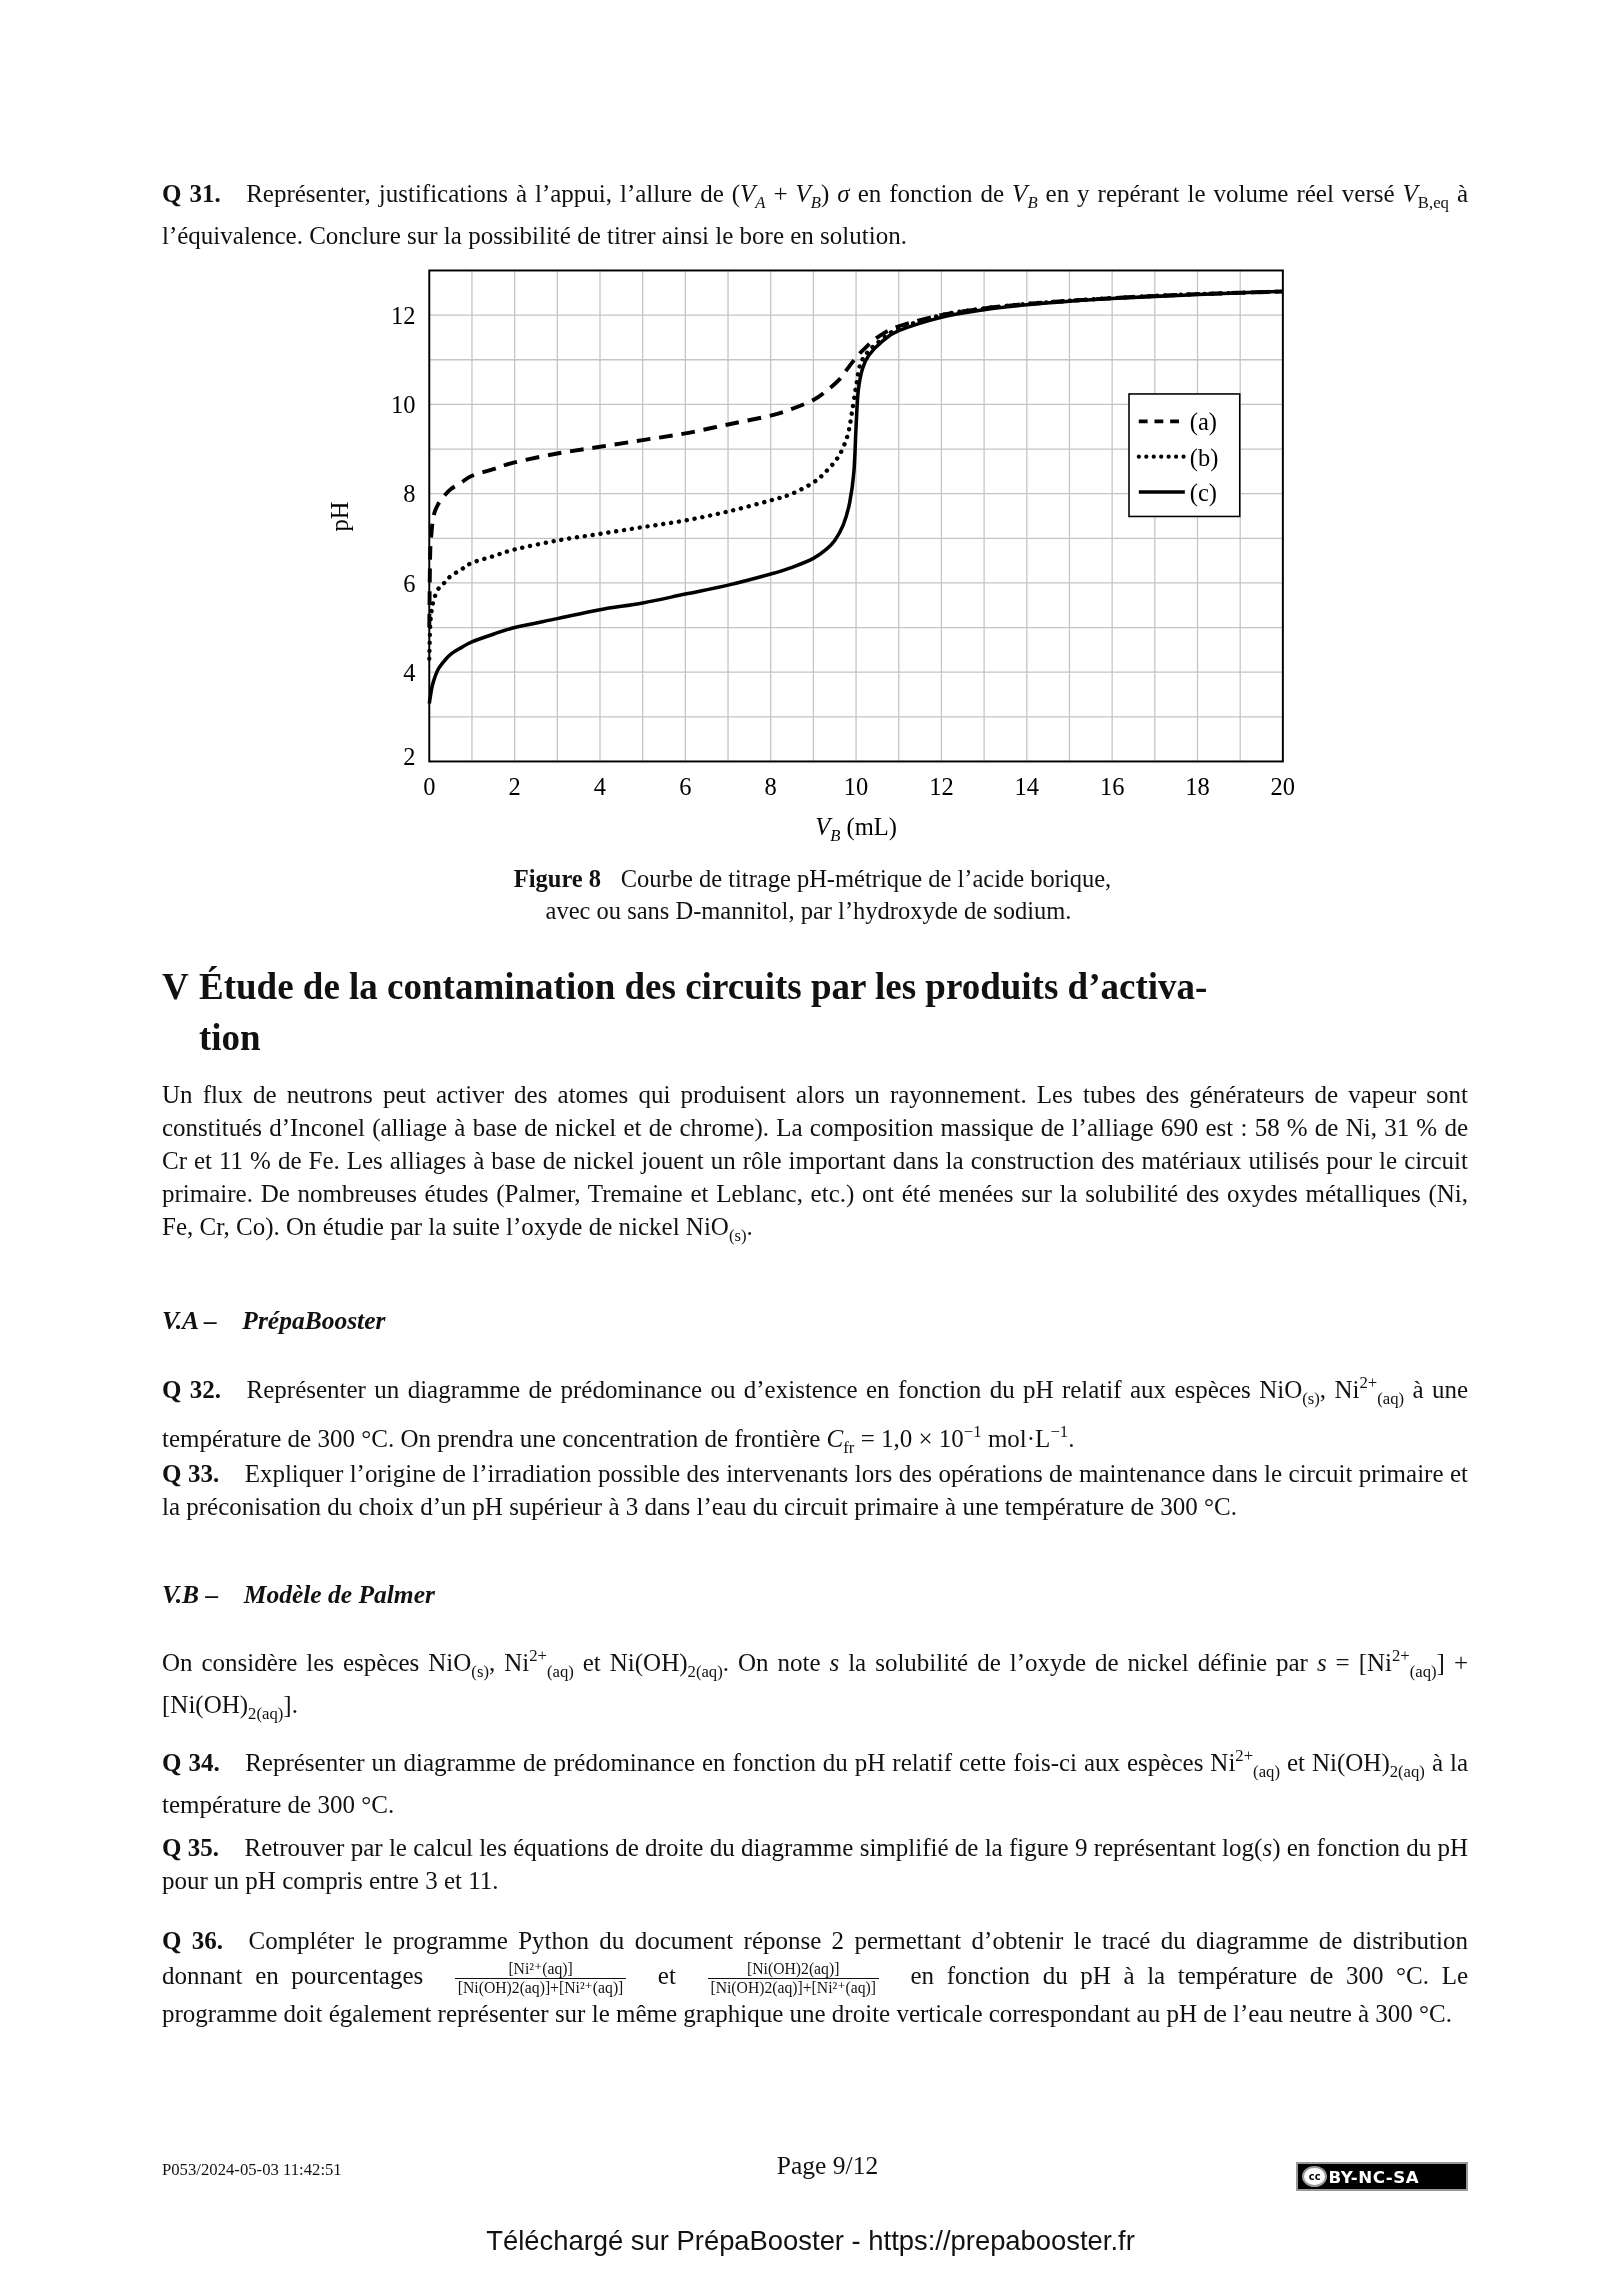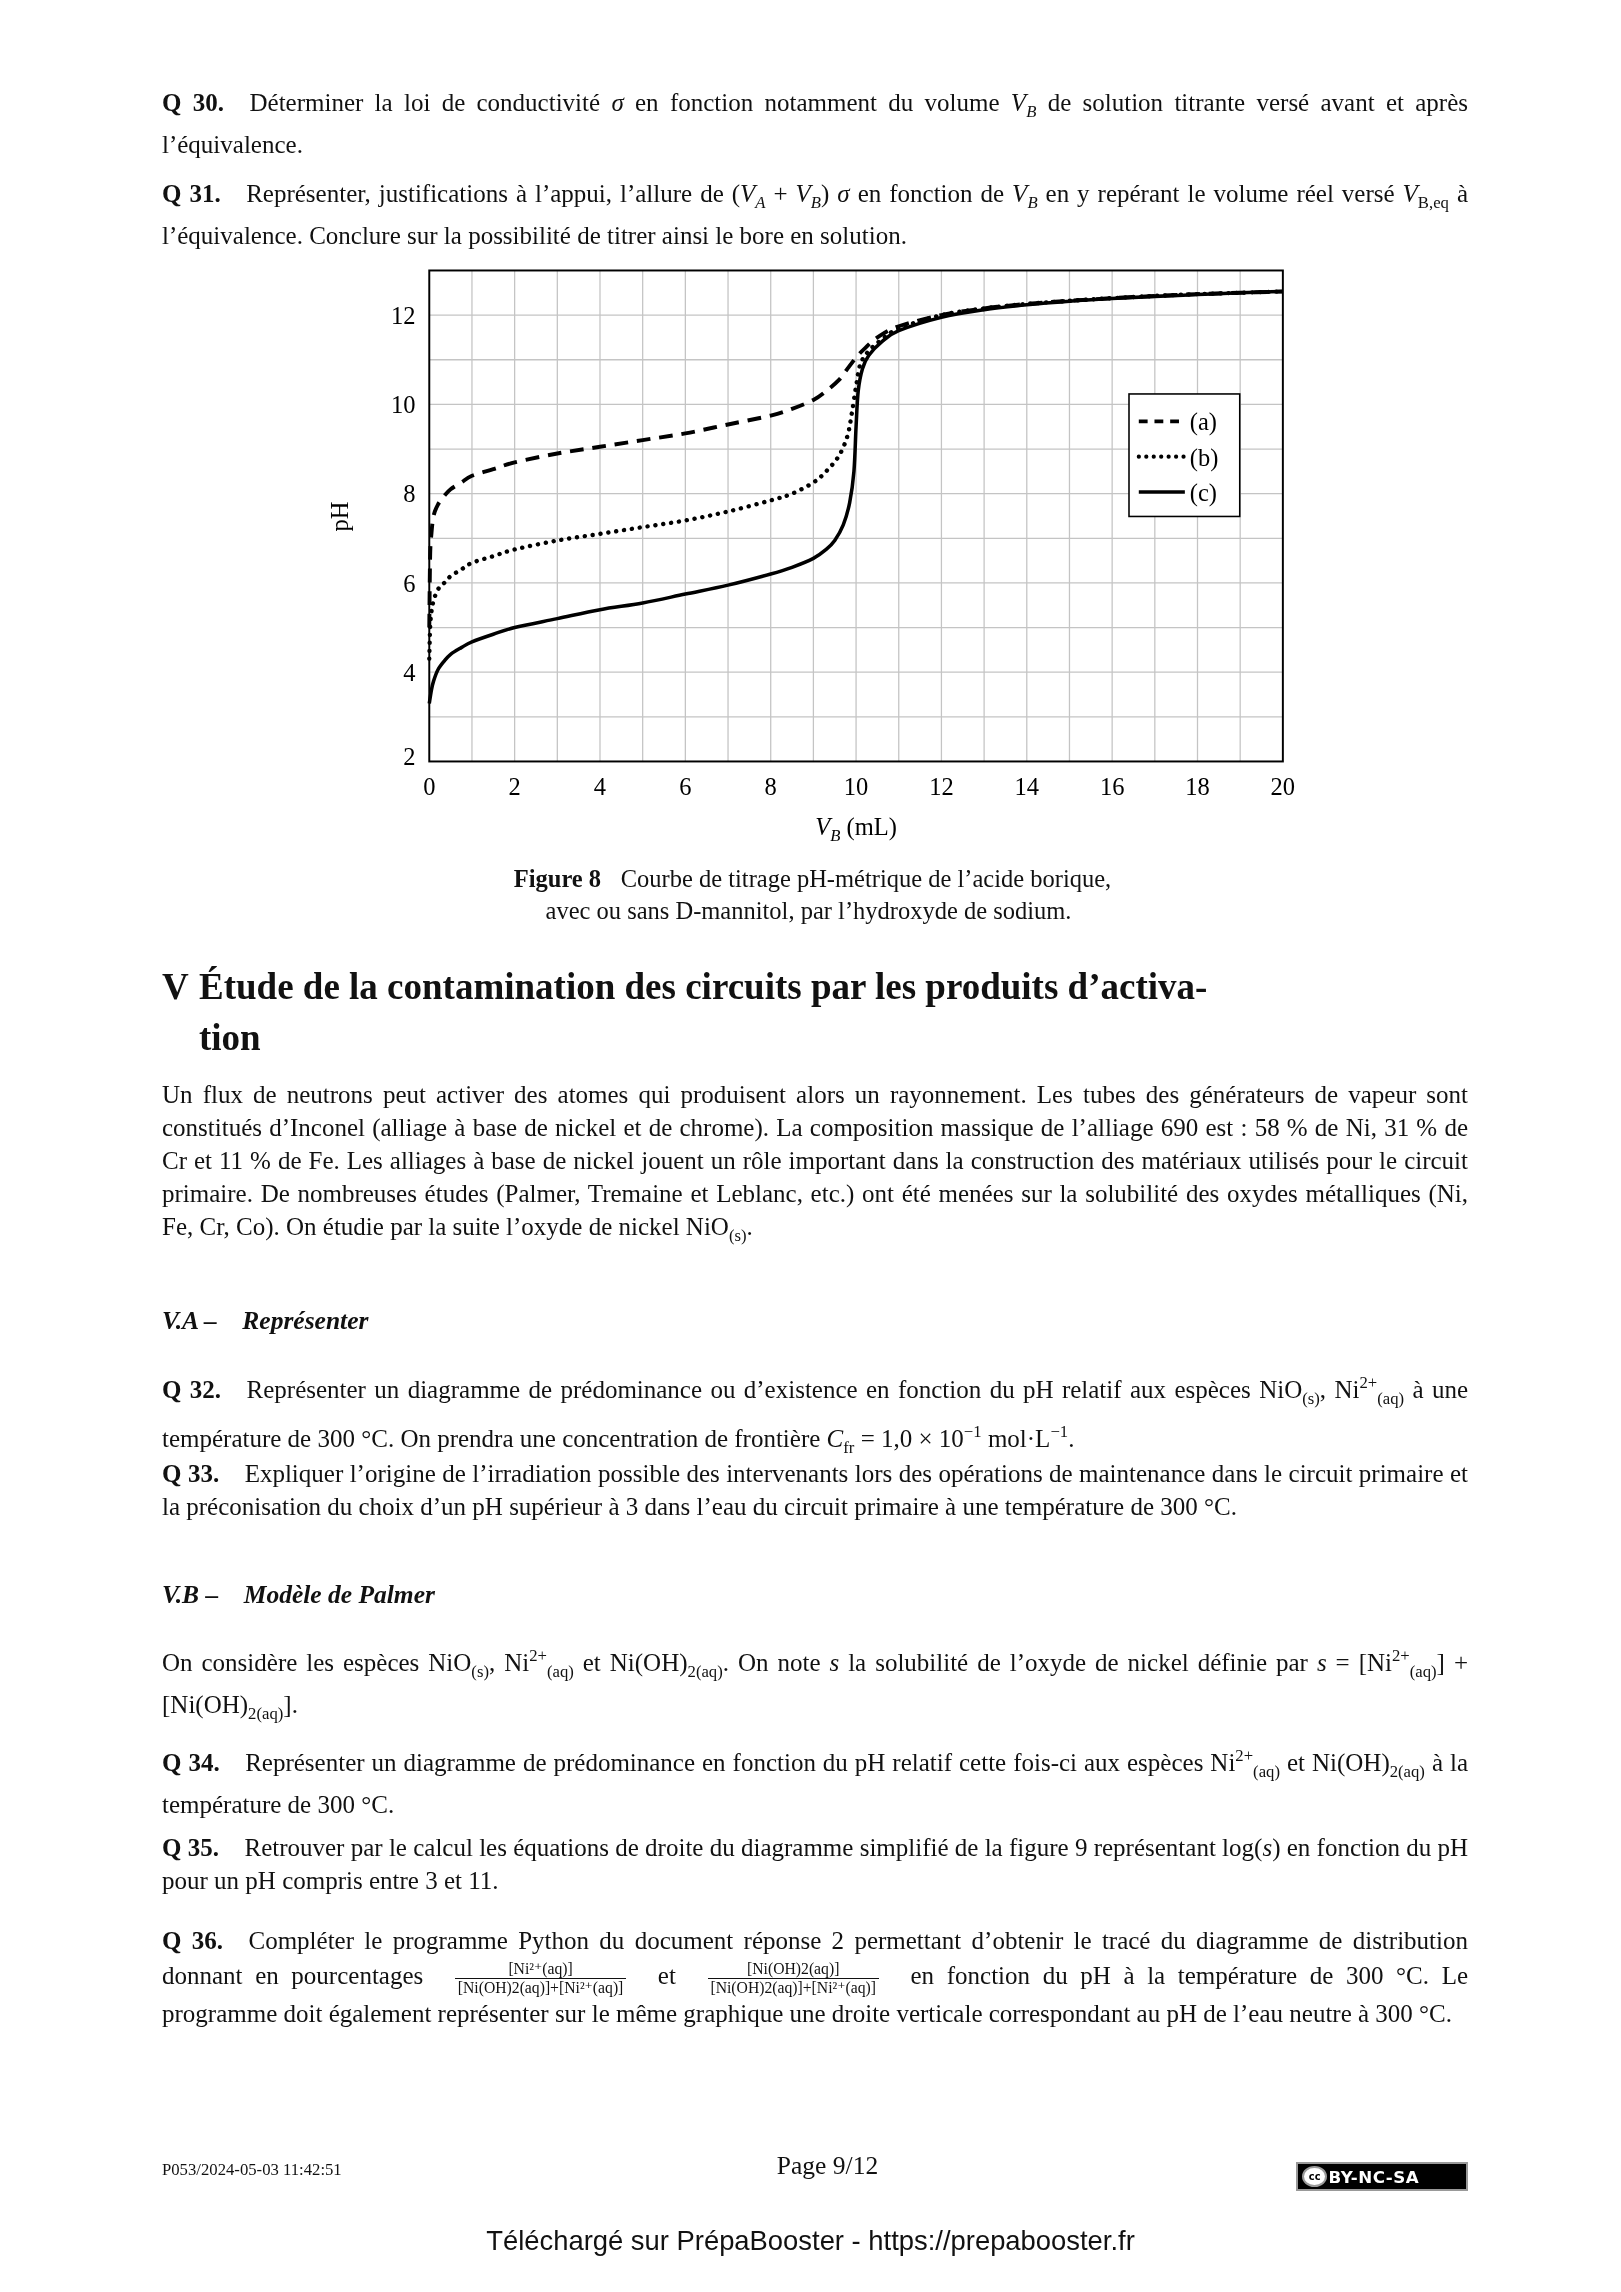--- a/index.html
+++ b/index.html
@@ -51,23 +51,20 @@
   }
   .cc-badge .cc-text { color: #fff; font-family: "DejaVu Sans", sans-serif; font-weight: bold; font-size: 16.7px; margin-left: 1px; letter-spacing: 0.5px; }
   .download { position: absolute; left: 0; width: 1621px; text-align: center; top: 2225px; font-family: "Liberation Sans", sans-serif; font-size: 27.4px; color: #111; }
   svg text { font-family: "Liberation Serif", "DejaVu Serif", serif; }
 </style>
 </head>
 <body>
 
 <div class="page">
 
-  <div class="para" style="top:86px;">
-    <span class="qnum">Q 30.</span><span>Déterminer la loi de conductivité </span><span class="it">σ</span><span> en fonction notamment du volume </span><span class="it">V</span><span class="sub it">B</span><span> de solution titrante versé avant et après l’équivalence.</span>
-  </div>
 
   <div class="para" style="top:177px;">
     <span class="qnum">Q 31.</span><span>Représenter, justifications à l’appui, l’allure de (</span><span class="it">V</span><span class="sub it">A</span><span> + </span><span class="it">V</span><span class="sub it">B</span><span>) </span><span class="it">σ</span><span> en fonction de </span><span class="it">V</span><span class="sub it">B</span><span> en y repérant le volume réel versé </span><span class="it">V</span><span class="sub">B,eq</span><span> à l’équivalence. Conclure sur la possibilité de titrer ainsi le bore en solution.</span>
   </div>
 
   <svg id="chart" style="position:absolute; left:0; top:0;" width="1621" height="882" viewBox="0 0 1654 900">
     <g id="grid">
         <line x1="481.55" x2="481.55" y1="276" y2="777" stroke="#c4c4c4" stroke-width="1.3"></line>
         <line x1="525.1" x2="525.1" y1="276" y2="777" stroke="#c4c4c4" stroke-width="1.3"></line>
         <line x1="568.65" x2="568.65" y1="276" y2="777" stroke="#c4c4c4" stroke-width="1.3"></line>
@@ -148,21 +145,21 @@
   <div class="h1" style="top:961px;">
     <span class="num">V</span><span>Étude de la contamination des circuits par les produits d’activa-</span>
     <span class="cont">tion</span>
   </div>
 
   <div class="para" style="top:1078px;">
     <span>Un flux de neutrons peut activer des atomes qui produisent alors un rayonnement. Les tubes des générateurs de vapeur sont constitués d’Inconel (alliage à base de nickel et de chrome). La composition massique de l’alliage 690 est : 58 % de Ni, 31 % de Cr et 11 % de Fe. Les alliages à base de nickel jouent un rôle important dans la construction des matériaux utilisés pour le circuit primaire. De nombreuses études (Palmer, Tremaine et Leblanc, etc.) ont été menées sur la solubilité des oxydes métalliques (Ni, Fe, Cr, Co). On étudie par la suite l’oxyde de nickel NiO</span><span class="sub">(s)</span><span>.</span>
   </div>
 
   <div class="h2" style="top:1306px;">
-    <span class="lbl">V.A –</span><span>Représenter</span>
+    <span class="lbl">V.A –</span><span>PrépaBooster</span>
   </div>
 
   <div class="para" style="top:1366px;">
     <span class="qnum">Q 32.</span><span>Représenter un diagramme de prédominance ou d’existence en fonction du pH relatif aux espèces NiO</span><span class="sub">(s)</span><span>, Ni</span><span class="sup">2+</span><span class="sub">(aq)</span><span> à une température de 300 °C. On prendra une concentration de frontière </span><span class="it">C</span><span class="sub">fr</span><span> = 1,0 × 10</span><span class="sup">−1</span><span> mol·L</span><span class="sup">−1</span><span>.</span>
   </div>
 
   <div class="para" style="top:1457px;">
     <span class="qnum">Q 33.</span><span>Expliquer l’origine de l’irradiation possible des intervenants lors des opérations de maintenance dans le circuit primaire et la préconisation du choix d’un pH supérieur à 3 dans l’eau du circuit primaire à une température de 300 °C.</span>
   </div>
 

